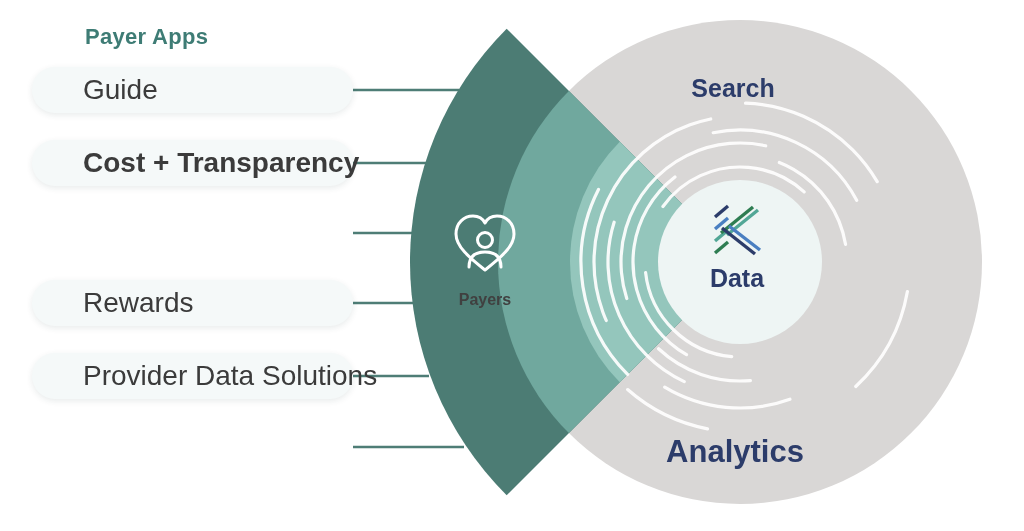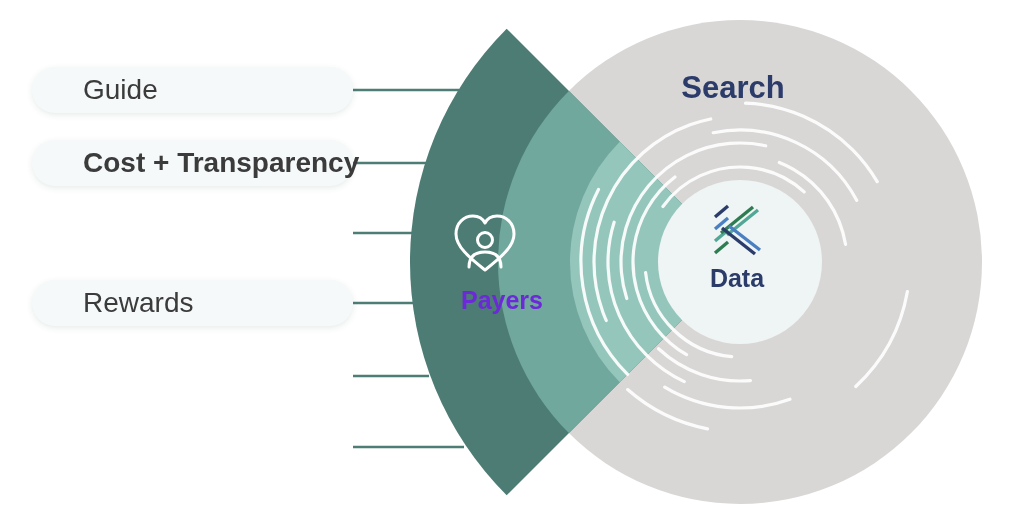--- a/index.html
+++ b/index.html
@@ -21,23 +21,23 @@
   .pill{
     position:absolute;left:32px;width:321px;height:46px;border-radius:23px;
     background:var(--c-pill-bg);box-shadow:0 2px 6px rgba(30,60,60,.10);
     color:var(--c-pill-text);font-size:28px;line-height:46px;padding-left:51px;
     box-sizing:border-box;white-space:nowrap;
   }
   .pill1{top:67px;} .pill2{top:140px;font-weight:bold;} .pill3{top:210px;}
   .pill4{top:280px;} .pill5{top:353px;} .pill6{top:424px;}
 
   .dlabel{position:absolute;transform:translate(-50%,-50%);font-weight:bold;color:var(--c-navy);white-space:nowrap;}
-  .lbl-search{left:733px;top:88px;font-size:31px;}
+  .lbl-search{left:733px;top:88px;font-size:25px;}
   .lbl-analytics{left:735px;top:452px;font-size:31px;}
-  .lbl-payers{left:502px;top:300px;font-size:25px;color:#6d28d9;}
+  .lbl-payers{left:485px;top:300px;font-size:16px;color:#404040;}
   .lbl-center{left:737px;top:278px;font-size:25px;line-height:28px;text-align:right;}
   .logo-wrap{position:absolute;left:712px;top:203px;}
 </style>
 </head>
 <body>
 
 <div class="stage">
 
   <svg class="diagram" width="1024" height="531" viewBox="0 0 1024 531">
 
@@ -70,25 +70,28 @@
 
     <circle cx="740" cy="262" r="82" style="fill:var(--c-center-bg)"></circle>
 
     <g style="fill:none;stroke:#ffffff;stroke-width:3;stroke-linejoin:round;stroke-linecap:round;">
       <path d="M485 270 C470 258 456 247 456 234 C456 223 464 216 473 216 C479 216 483 219 485 223 C487 219 491 216 497 216 C506 216 514 223 514 234 C514 247 500 258 485 270 Z"></path>
       <circle cx="485" cy="240" r="7.5"></circle>
       <path d="M469 267 Q469 252 485 252 Q501 252 501 267"></path>
     </g>
   </svg>
 
+  <div class="side-title">Payer Apps</div>
   <div class="pill pill1">Guide</div>
   <div class="pill pill2">Cost + Transparency</div>
   <div class="pill pill4">Rewards</div>
+  <div class="pill pill5">Provider Data Solutions</div>
 
   <div class="dlabel lbl-search">Search</div>
+  <div class="dlabel lbl-analytics">Analytics</div>
   <div class="dlabel lbl-payers">Payers</div>
   <div class="dlabel lbl-center">
     <div>Data</div>
   </div>
 
   <div class="logo-wrap">
     <svg width="50" height="54" viewBox="0 0 50 54" style="stroke-width:3.4;stroke-linecap:butt;">
       <g fill="none">
         <line x1="3" y1="14" x2="16" y2="3" style="stroke:var(--c-logo-navy)"></line>
         <line x1="3" y1="26" x2="16" y2="15" style="stroke:var(--c-logo-blue)"></line>

